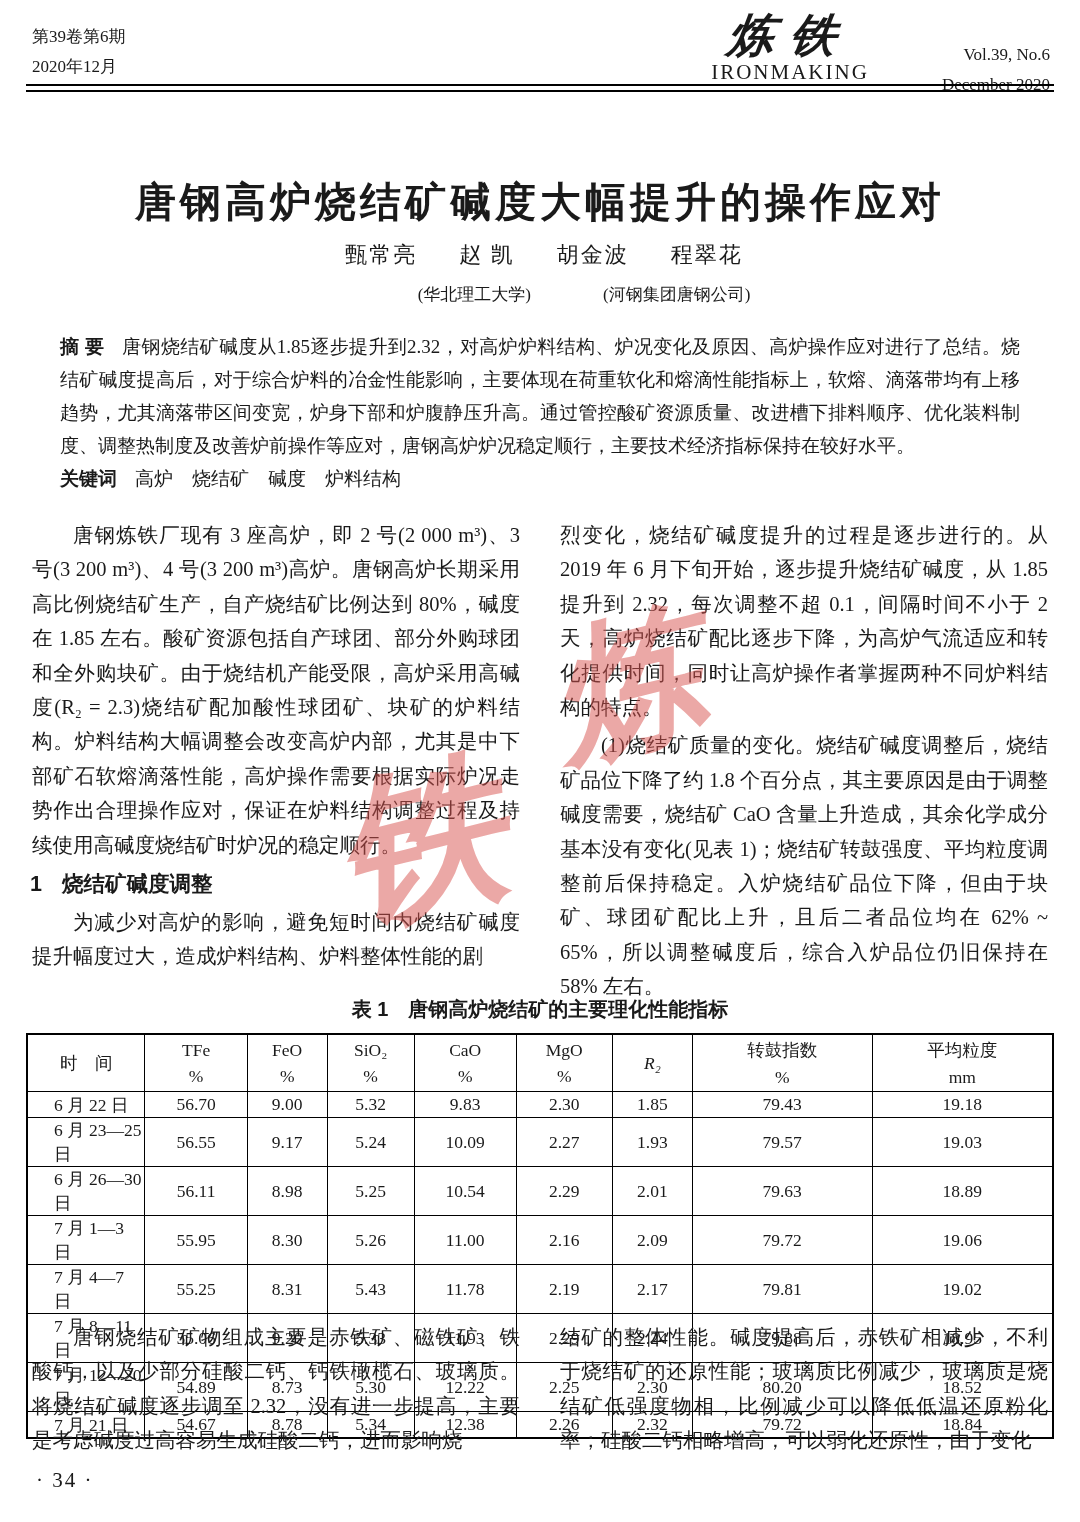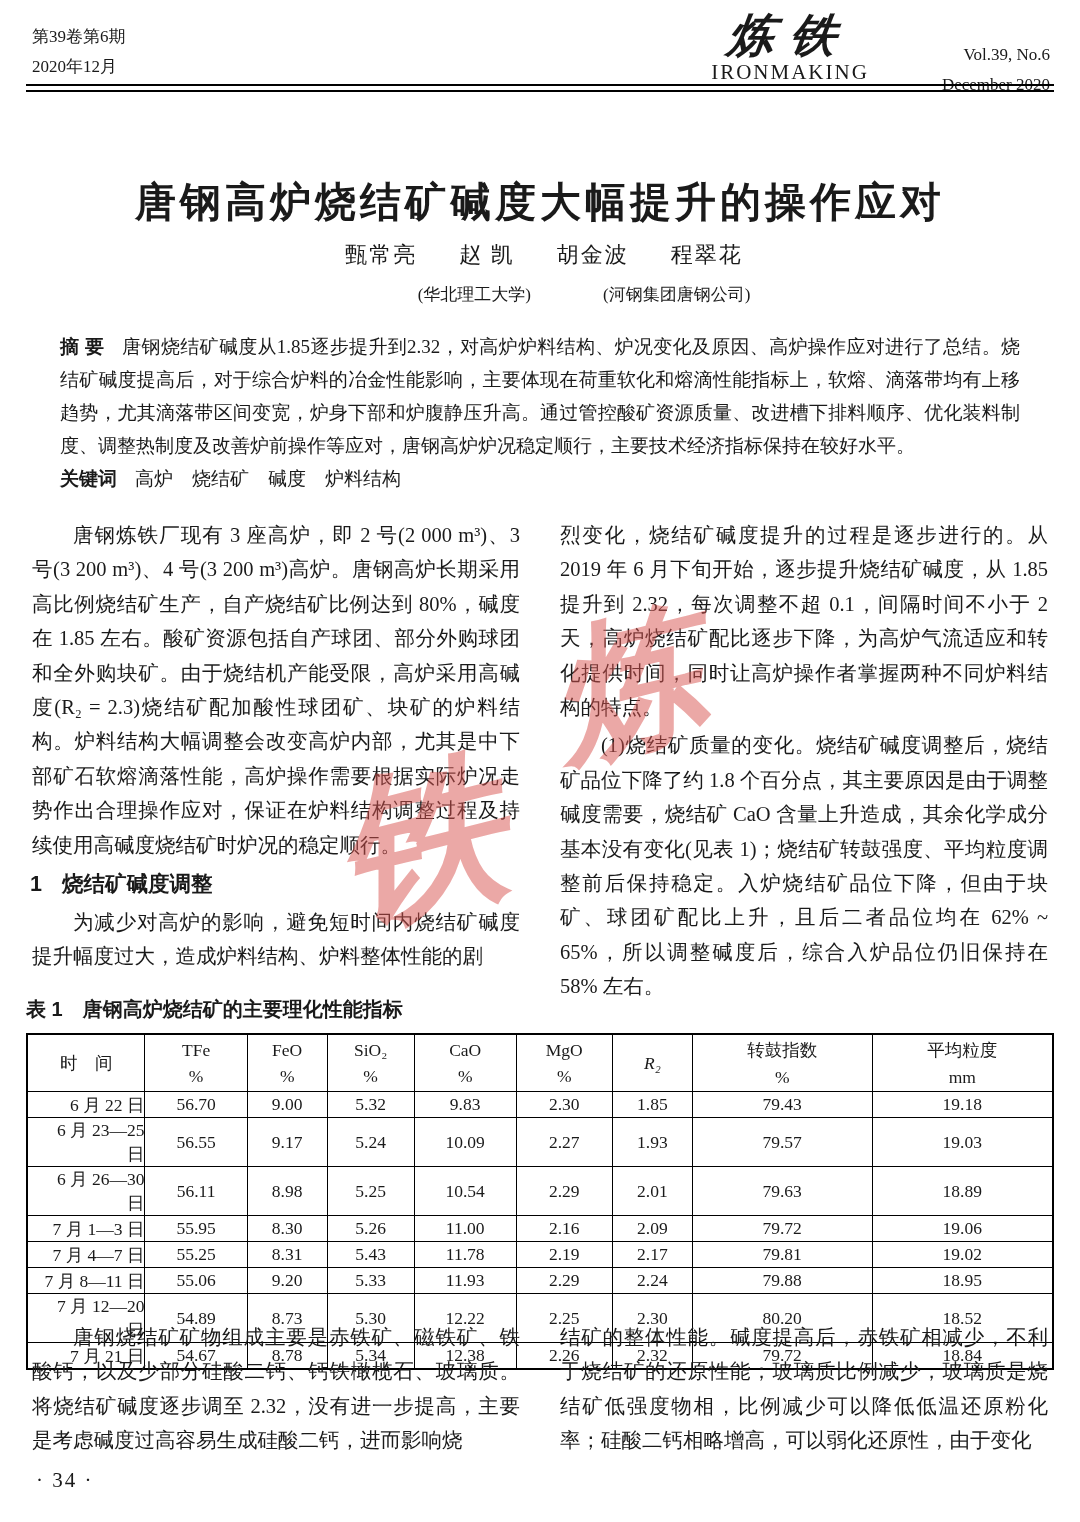--- a/index.html
+++ b/index.html
@@ -41,29 +41,29 @@
   .cols.bottom{top:1316px;}
   .col{width:496px;}
   .col p{margin:4px;}
   .indent{text-indent:2em;}
   .sec-heading{font-family:"Liberation Sans","DejaVu Sans",sans-serif;
                font-size:21.5px;font-weight:bold;margin:5px 0 4px 2px;line-height:34px;}
   .sec-heading .num{margin-right:20px;}
 
   
   .table-block{position:absolute;left:26px;top:996px;width:1028px;}
-  .tbl-caption{text-align:left;font-family:"Liberation Sans","DejaVu Sans",sans-serif;
+  .tbl-caption{text-align:center;font-family:"Liberation Sans","DejaVu Sans",sans-serif;
                font-weight:bold;font-size:20px;margin-bottom:10px;}
   table{width:100%;border-collapse:collapse;border:2px solid #000;font-size:17.5px;}
   th,td{border:1px solid #000;text-align:center;font-weight:normal;padding:0;}
   thead th{height:56px;vertical-align:middle;}
   thead th .cu{margin-top:5px;}
   thead th.italic{font-style:italic;}
   tbody td{height:25px;}
-  td.date{text-align:right;padding-left:10px;}
+  td.date{text-align:left;padding-left:26px;}
   th:first-child,td:first-child{width:11.5%;margin-top:16px;}
 
   
   .page-num{position:absolute;left:36px;top:1468px;font-size:21px;letter-spacing:2px;}
   .wm{position:absolute;font-weight:bold;font-style:italic;opacity:0.5;
       transform:rotate(-14deg);pointer-events:none;line-height:1;}
   .wm1{left:552px;top:612px;font-size:148px;}
   .wm2{left:336px;top:760px;font-size:166px;}
 </style>
 </head>

